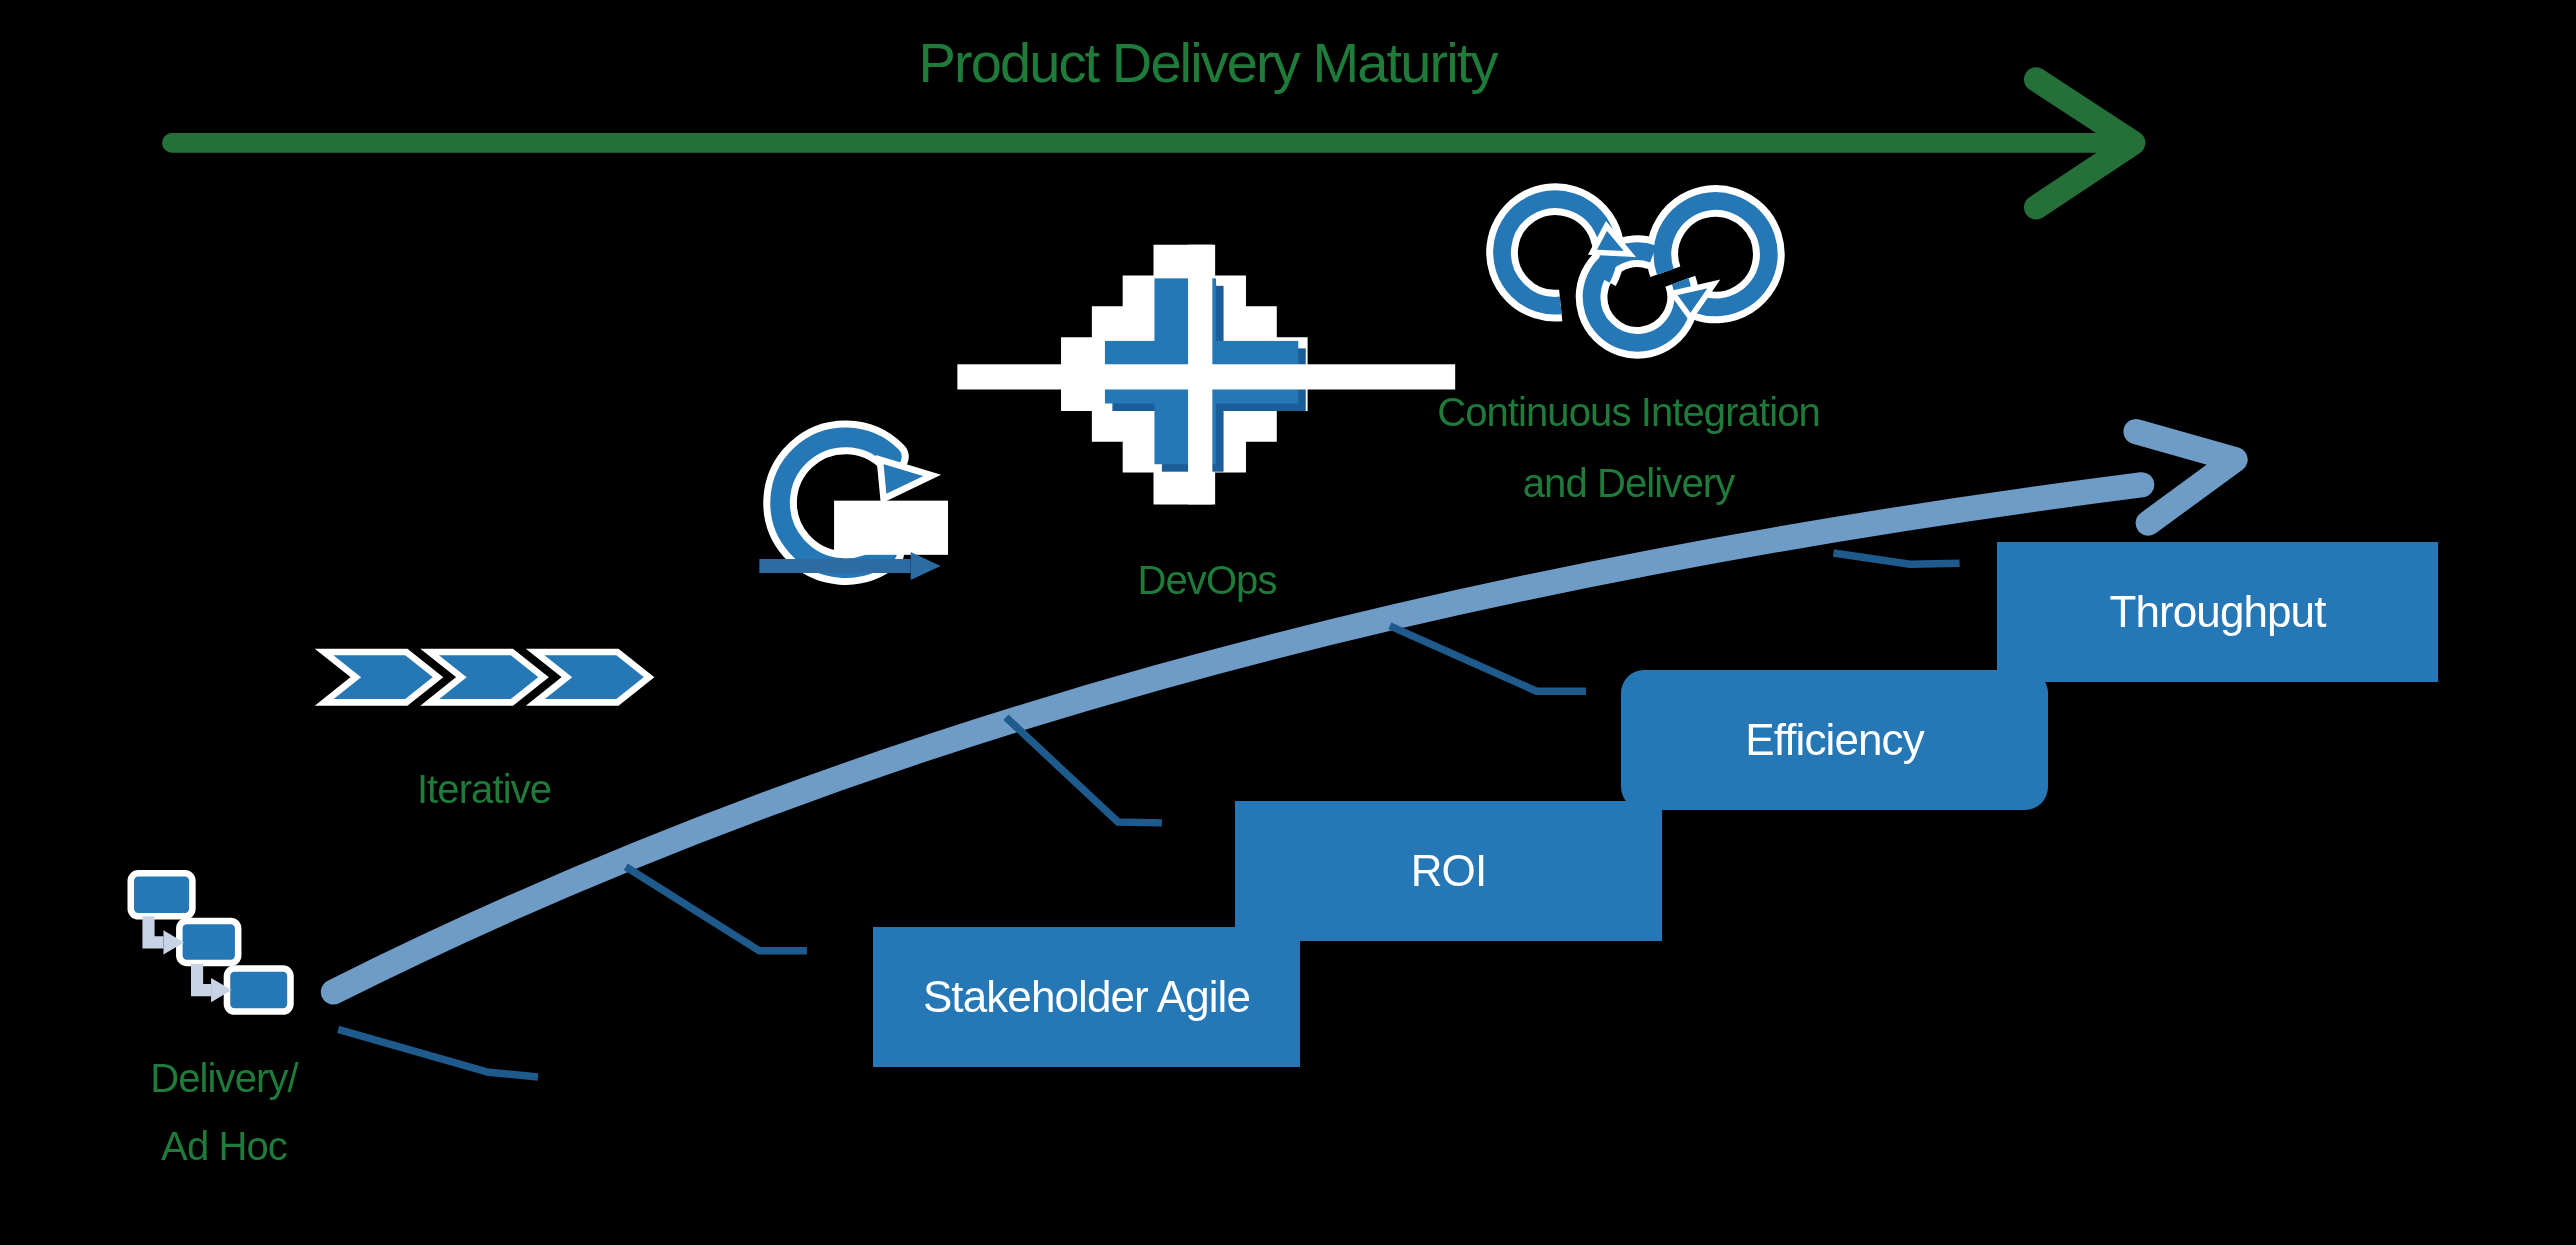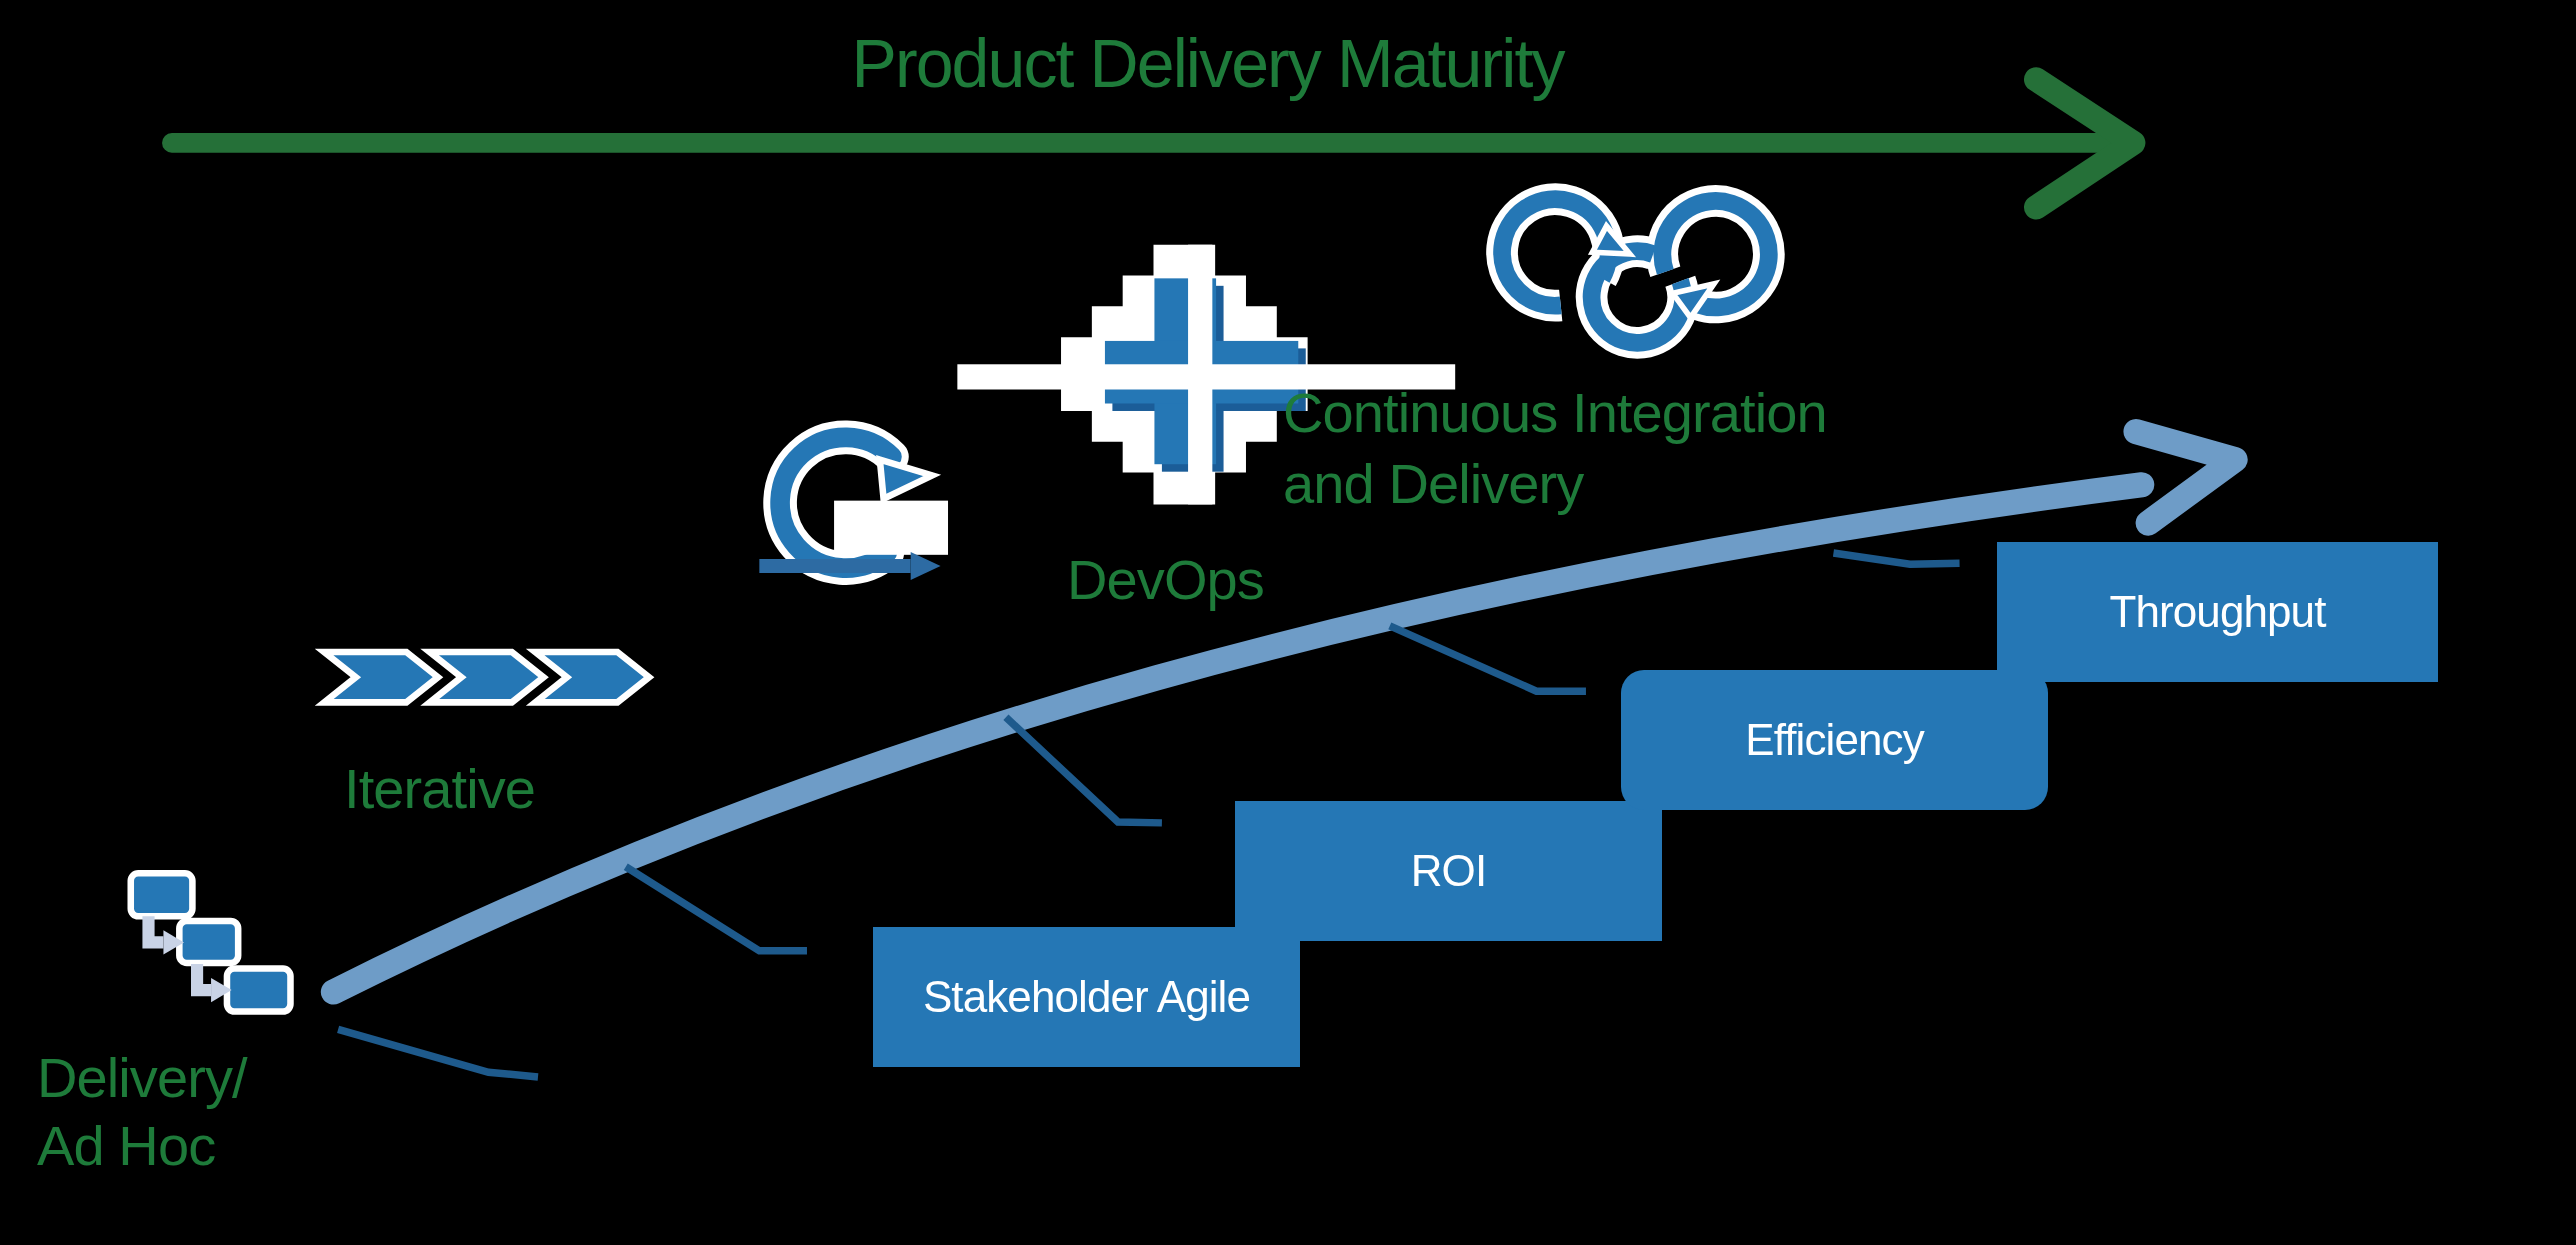--- a/index.html
+++ b/index.html
@@ -20,29 +20,30 @@
   .blue-ring{stroke:var(--blue_primary,#2577b5);fill:none;}
   .connector{stroke:var(--connector_gray,#c9d3e6);fill:none;}
   .connector-head{fill:var(--connector_gray,#c9d3e6);}
   .shadow-fill{fill:var(--blue_dark_shadow,#1b5d98);}
   .dark-arrow{stroke:var(--agile_base_blue,#2d6ba3);}
   .dark-arrow-head{fill:var(--agile_base_blue,#2d6ba3);}
 
   .label{
     position:absolute;
     color:var(--green_text,#1e7b3a);
+    text-align:center;
     letter-spacing:-0.9px;
-    font-size:56px;
+    font-size:40px;
     line-height:68px;
     white-space:nowrap;
   }
   #title{
     position:absolute;
     left:694px;top:17px;width:1027px;
-    font-size:68px;line-height:92px;
+    font-size:56px;line-height:92px;
     letter-spacing:-1.9px;
     color:var(--green_text,#1e7b3a);
     text-align:center;
     white-space:nowrap;
   }
   .benefit-box{
     position:absolute;
     width:427px;height:140px;
     background:var(--blue_primary,#2577b5);
     color:var(--box_text,#ffffff);

